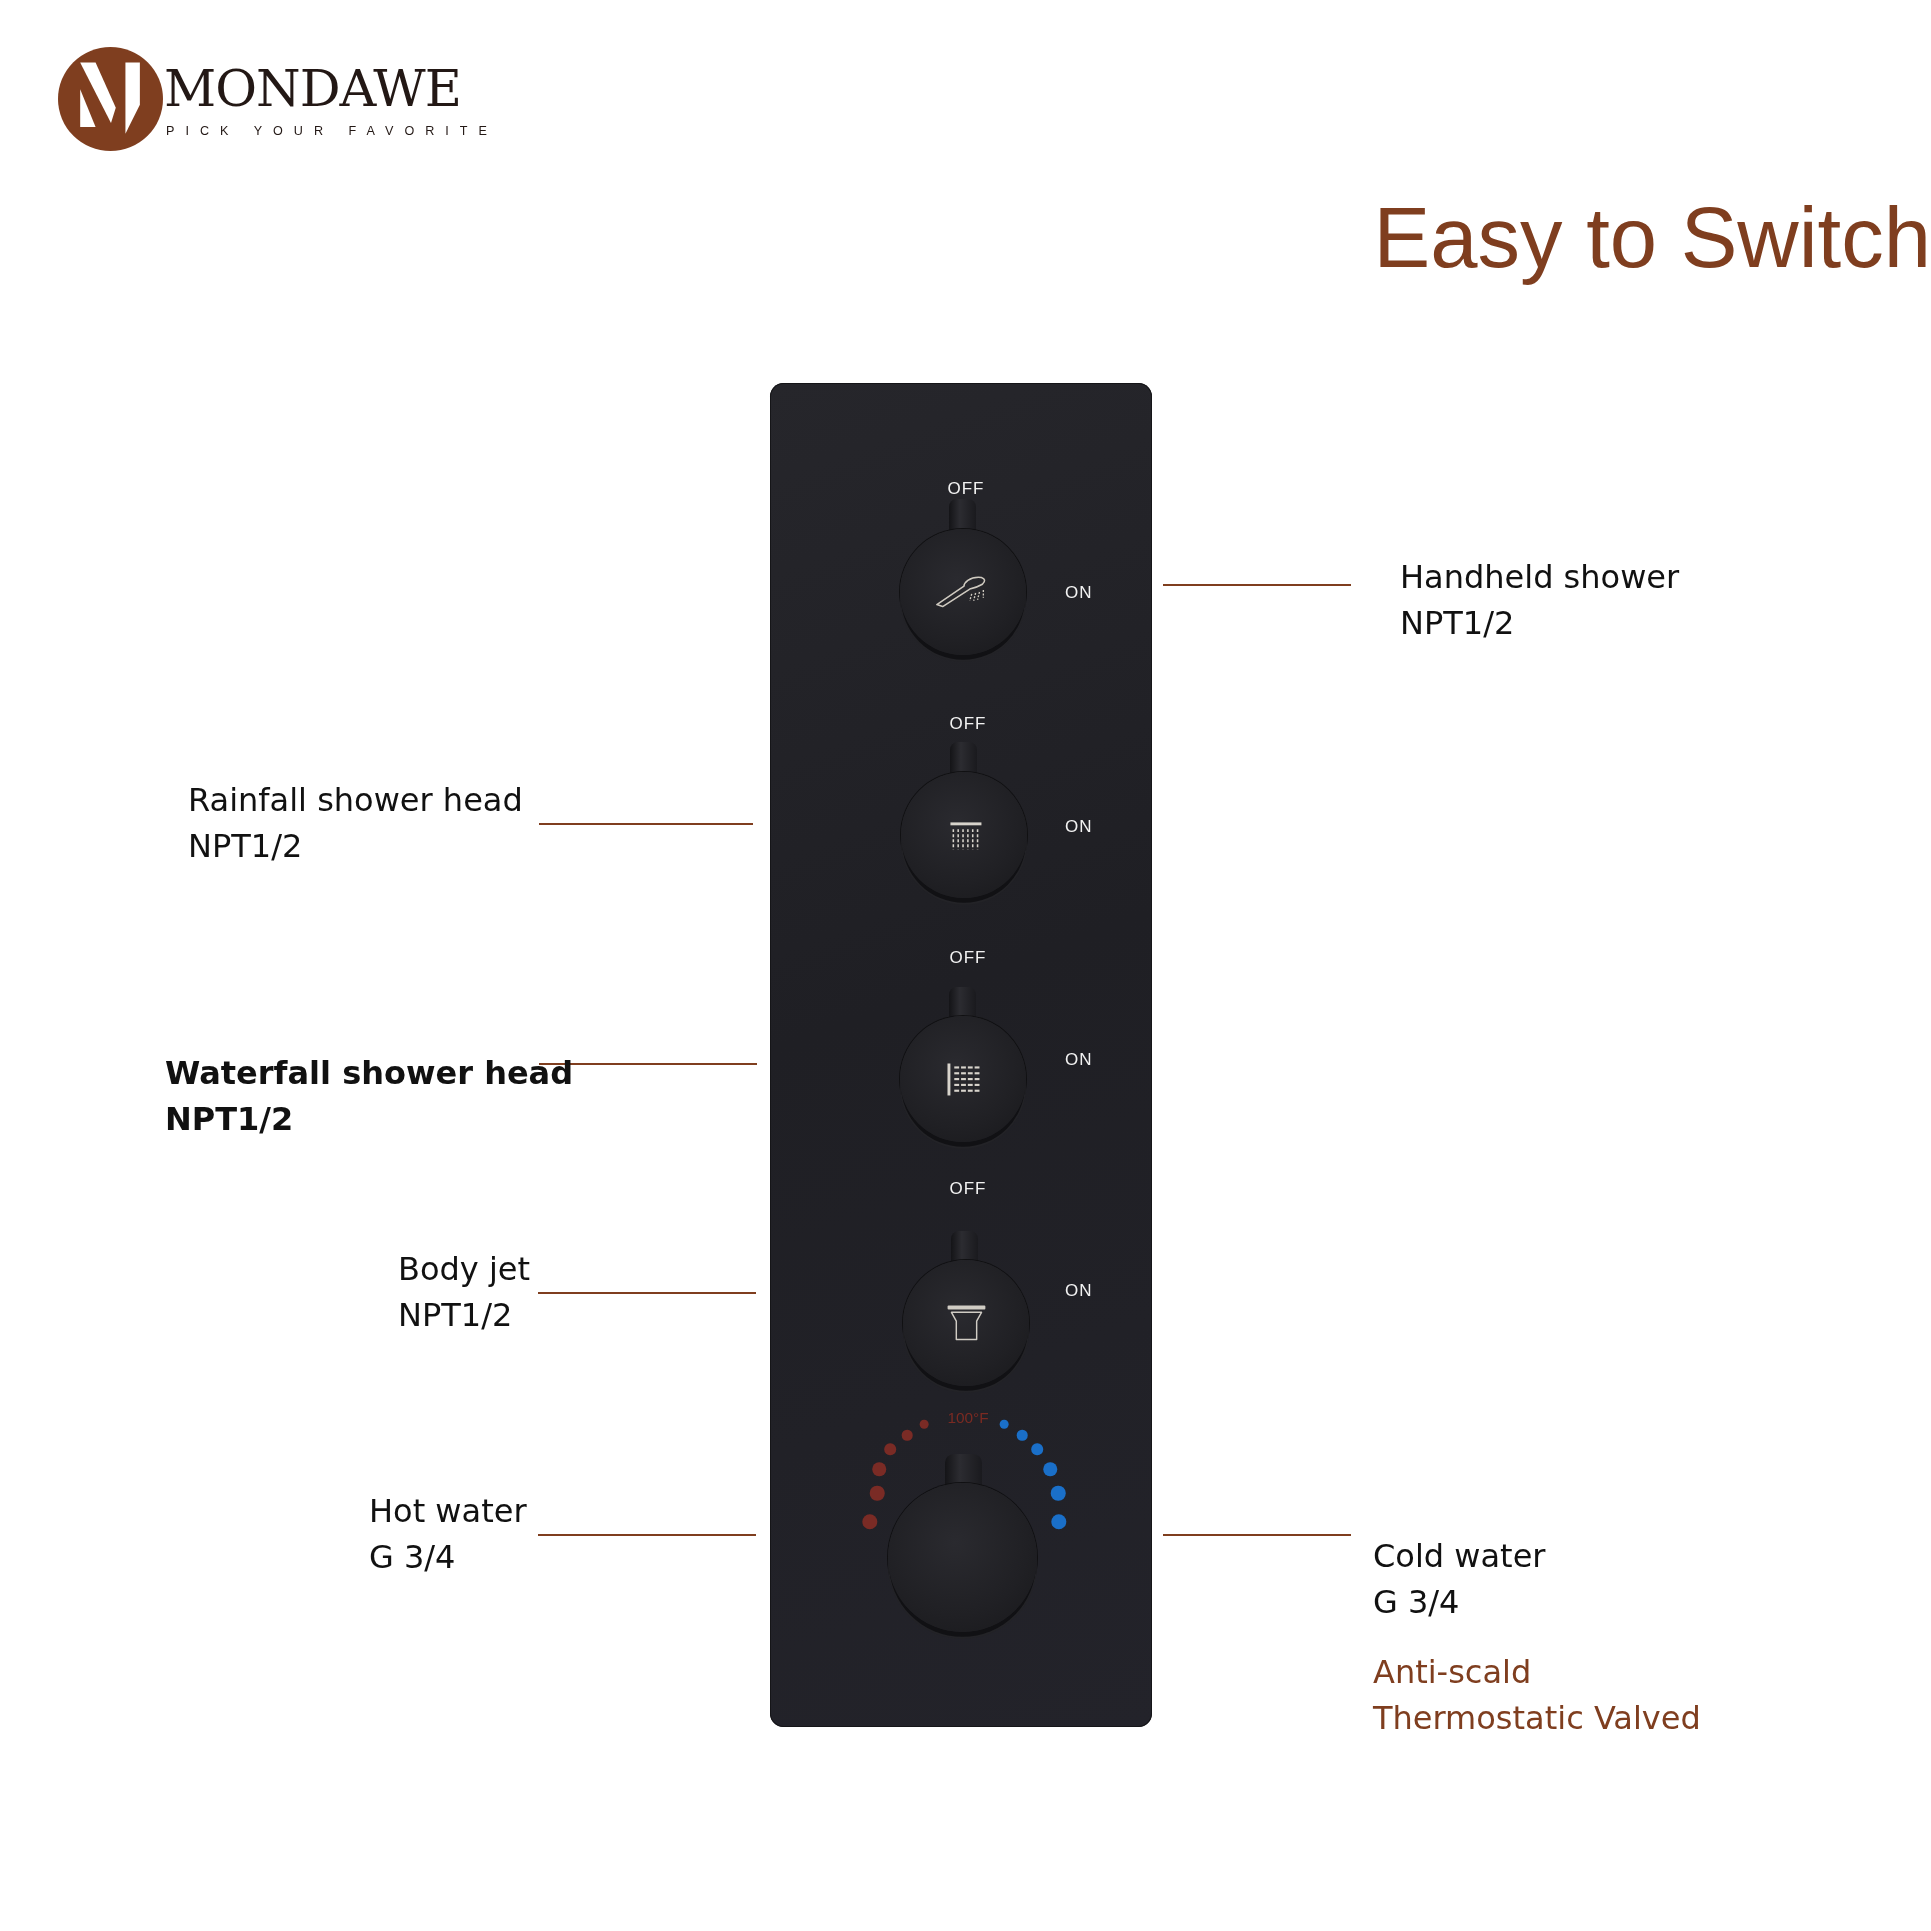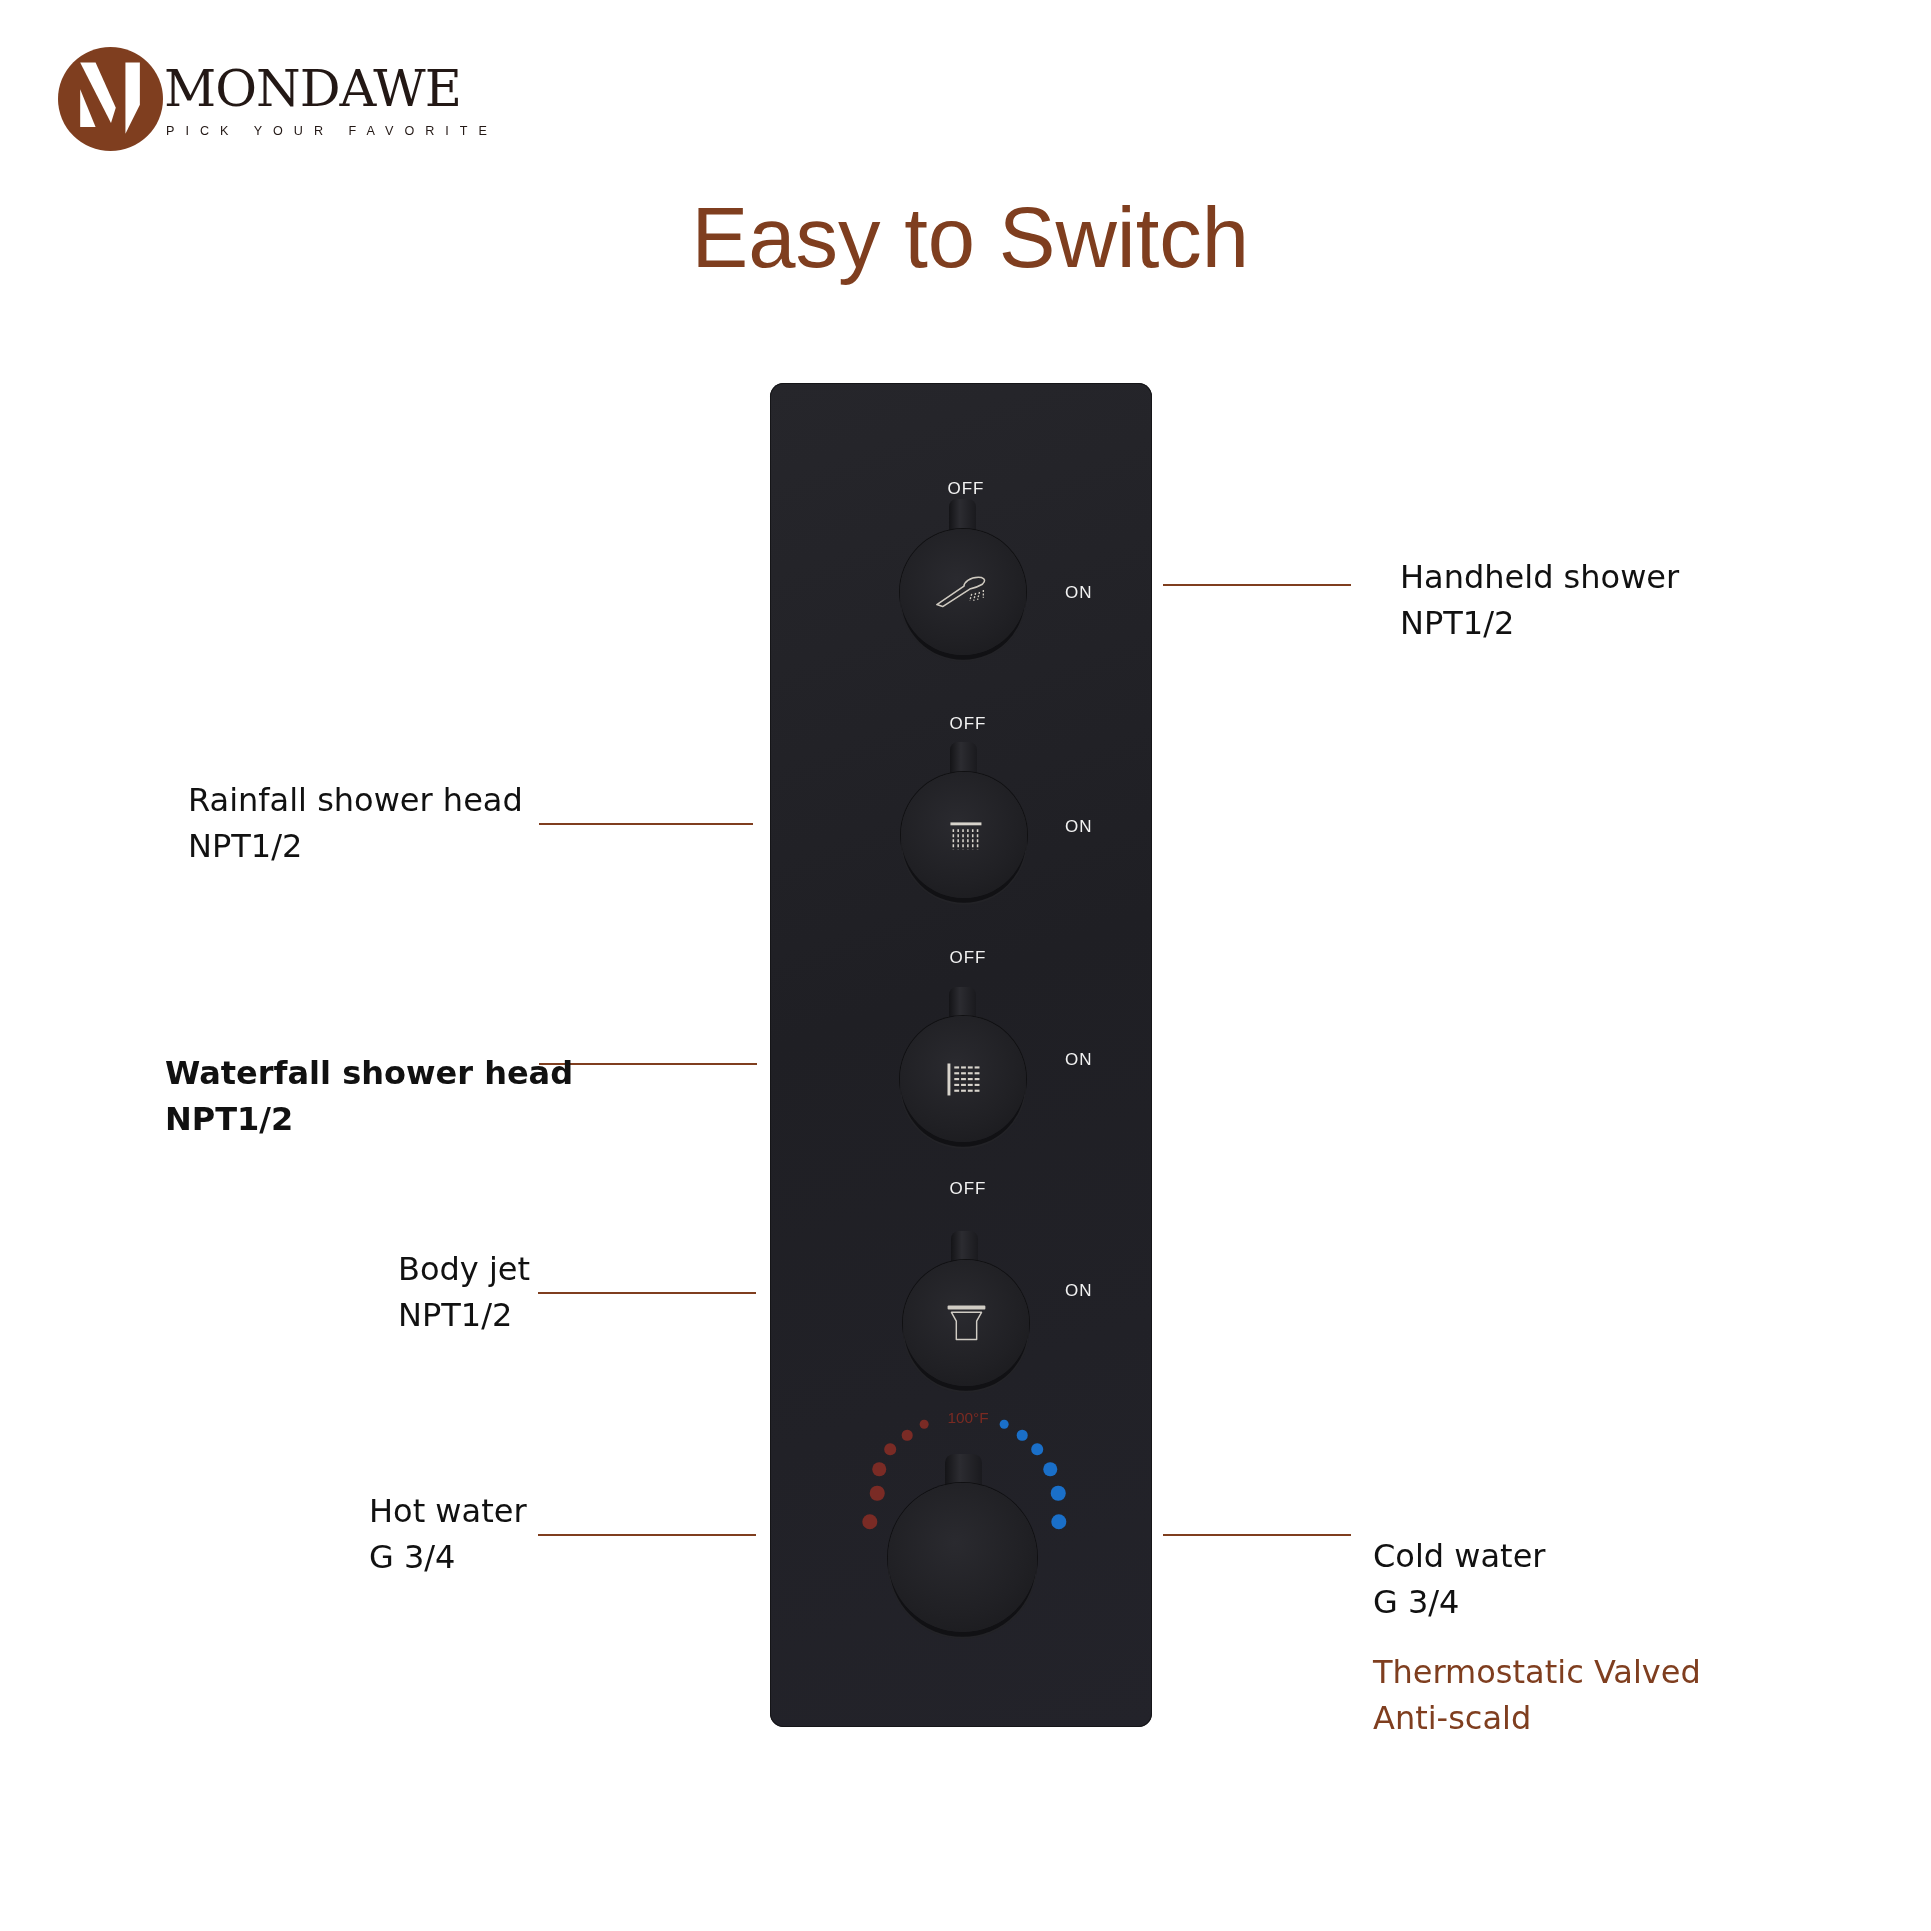--- a/index.html
+++ b/index.html
@@ -6,21 +6,21 @@
   body { width: 1931px; height: 1931px; position: relative; overflow: hidden; font-family: "DejaVu Sans", sans-serif; }
   .abs { position: absolute; text-align: center; }
 
   
   .logo-circle { left: 58px; top: 47px; width: 105px; height: 104px; border-radius: 50%; background: #7f3e1f; }
   .logo-circle svg { position: absolute; left: 0; top: 0; }
   .brand-name { left: 164px; top: 60px; font-family: "DejaVu Serif", "Liberation Serif", serif; font-size: 51px; line-height: 58px; color: #231815; letter-spacing: -1px; white-space: nowrap; }
   .brand-tagline { left: 166px; top: 124px; font-family: "Liberation Sans", sans-serif; font-size: 12.6px; line-height: 15.4px; color: #231815; letter-spacing: 11px; white-space: nowrap; }
 
   
-  .title { left: 0; width: 1931px; top: 189px; text-align: center; font-family: "Liberation Sans", sans-serif; font-size: 85px; line-height: 97px; color: #7f3e1f; white-space: nowrap; padding-left: 9.7px; box-sizing: border-box; }
+  .title { left: 0; width: 1931px; top: 189px; text-align: right; font-family: "Liberation Sans", sans-serif; font-size: 85px; line-height: 97px; color: #7f3e1f; white-space: nowrap; padding-left: 9.7px; box-sizing: border-box; }
 
   
   .panel { left: 770px; top: 383px; width: 382px; height: 1344px; border-radius: 13.5px; background: linear-gradient(160deg, #26262b 0%, #1f1f24 45%, #23232a 100%); box-shadow: 0 0 0 1px #151518 inset; }
   .stem { position: absolute; width: 27px; height: 33px; border-radius: 7.7px 7.7px 1.9px 1.9px; background: linear-gradient(90deg, #141417 0%, #2c2c31 40%, #1a1a1e 100%); }
   .knob { position: absolute; border-radius: 50%; background: radial-gradient(circle at 45% 40%, #2a2a2f 0%, #202024 60%, #18181b 100%); box-shadow: 0 5.8px 0 -1px #111114, 0 6.8px 0 0 #232327, 0 0 0 1px #101012; }
   .knob svg { position: absolute; left: 0; top: 0; }
 
   .off-label, .on-label { position: absolute; font-family: "Liberation Sans", sans-serif; font-size: 17px; line-height: 21px; color: #f2f2f2; letter-spacing: 1px; white-space: nowrap; }
   .off-label { transform: translateX(-50%); }
   .on-label { transform: translateY(-50%); }
@@ -148,22 +148,22 @@
 
 <div class="callout" style="left:1356px; top:554px;margin-left:44px;">
   <div>Handheld shower</div>
   <div>NPT1/2</div>
 </div>
 <div class="callout" style="left:1373px; top:1489px;margin-top:44px;">
   <div>Cold water</div>
   <div>G 3/4</div>
 </div>
 <div class="callout note" style="left:1373px; top:1649px;">
+  <div>Anti-scald</div>
   <div>Thermostatic Valved</div>
-  <div>Anti-scald</div>
 </div>
 
 <div class="callout" style="left:188px; top:777px;">
   <div>Rainfall shower head</div>
   <div>NPT1/2</div>
 </div>
 <div class="callout" style="left:165px; top:1050px;font-weight:bold;">
   <div>Waterfall shower head</div>
   <div>NPT1/2</div>
 </div>

